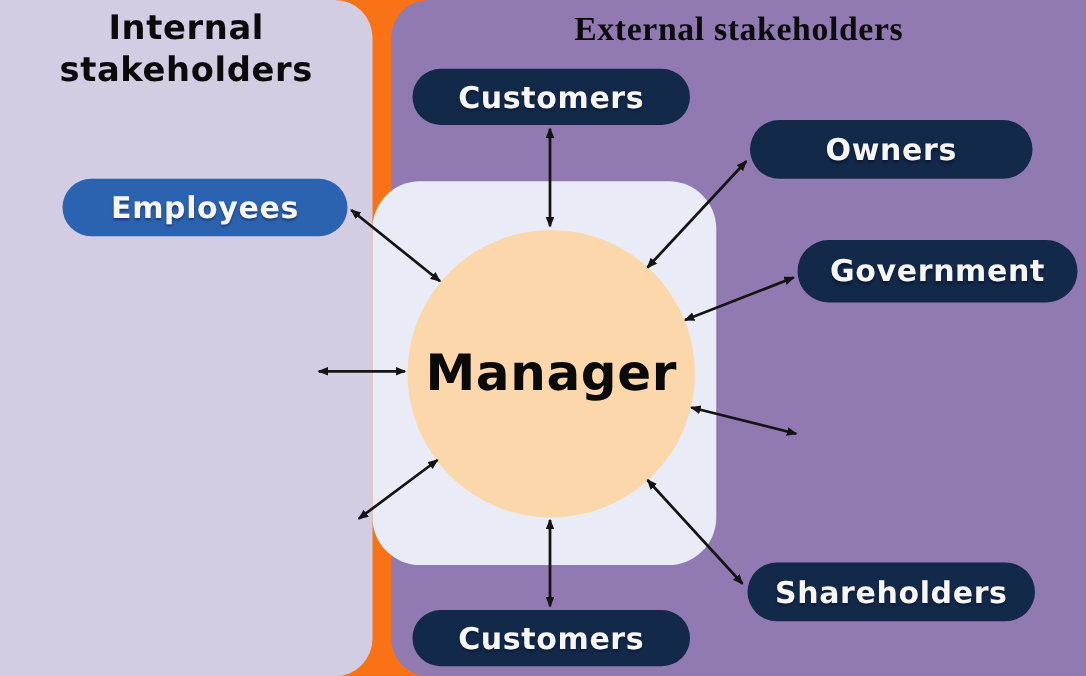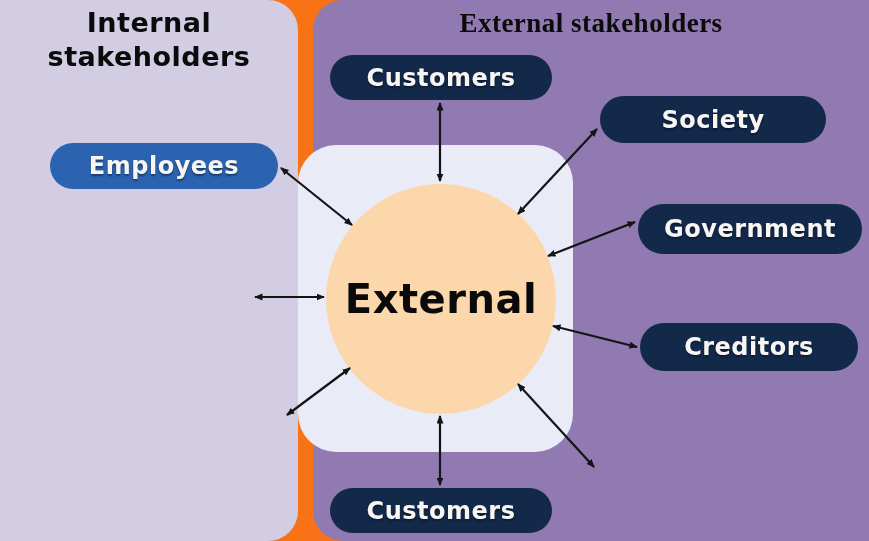--- a/index.html
+++ b/index.html
@@ -48,21 +48,21 @@
   .pill span{
     text-shadow:0 2px 2px rgba(5,10,30,0.45);
   }
   
   #pill-employees{left:50px;top:143px;width:228px;height:46px;}
   #pill-manager{left:22px;top:272px;width:228px;height:47px;}
   #pill-owners{left:55px;top:395px;width:228px;height:48px;}
   
   #pill-suppliers{left:330px;top:55px;width:222px;height:45px;}
   #pill-society{left:600px;top:96px;width:226px;height:47px;}
-  #pill-government{left:638px;top:204px;width:224px;height:50px;}
+  #pill-government{left:638px;top:192px;width:224px;height:50px;}
   #pill-creditors{left:640px;top:323px;width:218px;height:48px;}
   #pill-shareholders{left:598px;top:450px;width:230px;height:47px;}
   #pill-customers{left:330px;top:488px;width:222px;height:45px;}
   #arrow-layer{
     position:absolute;left:0;top:0;width:869px;height:541px;
     pointer-events:none;
   }
   #arrow-layer line{stroke-width:2.2px;}
 </style>
 </head>
@@ -74,38 +74,38 @@
 
   <div id="external-panel" class="panel" style="background-color: rgb(145, 121, 178);"></div>
 
   <div id="internal-title" class="panel-title" style="color: rgb(11, 11, 11);">Internal stakeholders</div>
 
   <div id="external-title" class="panel-title" style="color: rgb(11, 11, 11); font-family: Liberation Serif, serif;">External stakeholders</div>
 
   <div id="company-box" style="background-color: rgb(233, 236, 246);"></div>
 
   <div id="company-circle" style="background-color: rgb(252, 215, 172);">
-    <span id="company-label">External</span>
+    <span id="company-label">Manager</span>
   </div>
 
   <div id="pill-employees" class="pill" style="background-color: rgb(44, 99, 176); justify-content: center;">
     <span style="color: rgb(247, 246, 243);">Employees</span>
   </div>
 
   <div id="pill-suppliers" class="pill" style="background-color: rgb(19, 41, 74);">
     <span style="color: rgb(247, 246, 243);">Customers</span>
   </div>
   <div id="pill-society" class="pill" style="background-color: rgb(19, 41, 74);">
-    <span style="color: rgb(247, 246, 243);">Society</span>
+    <span style="color: rgb(247, 246, 243);">Owners</span>
   </div>
   <div id="pill-government" class="pill" style="background-color: rgb(19, 41, 74);">
     <span style="color: rgb(247, 246, 243);">Government</span>
   </div>
-  <div id="pill-creditors" class="pill" style="background-color: rgb(19, 41, 74);">
-    <span style="color: rgb(247, 246, 243);">Creditors</span>
+  <div id="pill-shareholders" class="pill" style="background-color: rgb(19, 41, 74);">
+    <span style="color: rgb(247, 246, 243);">Shareholders</span>
   </div>
   <div id="pill-customers" class="pill" style="background-color: rgb(19, 41, 74);">
     <span style="color: rgb(247, 246, 243);">Customers</span>
   </div>
 
   <svg id="arrow-layer" viewBox="0 0 869 541" xmlns="http://www.w3.org/2000/svg">
     <defs>
       <marker id="ah-end" markerWidth="9" markerHeight="8" refX="7.5" refY="3.5" orient="auto" markerUnits="userSpaceOnUse">
         <path d="M0,0 L8.5,3.5 L0,7 z" style="fill: rgb(20, 20, 20);"></path>
       </marker>

